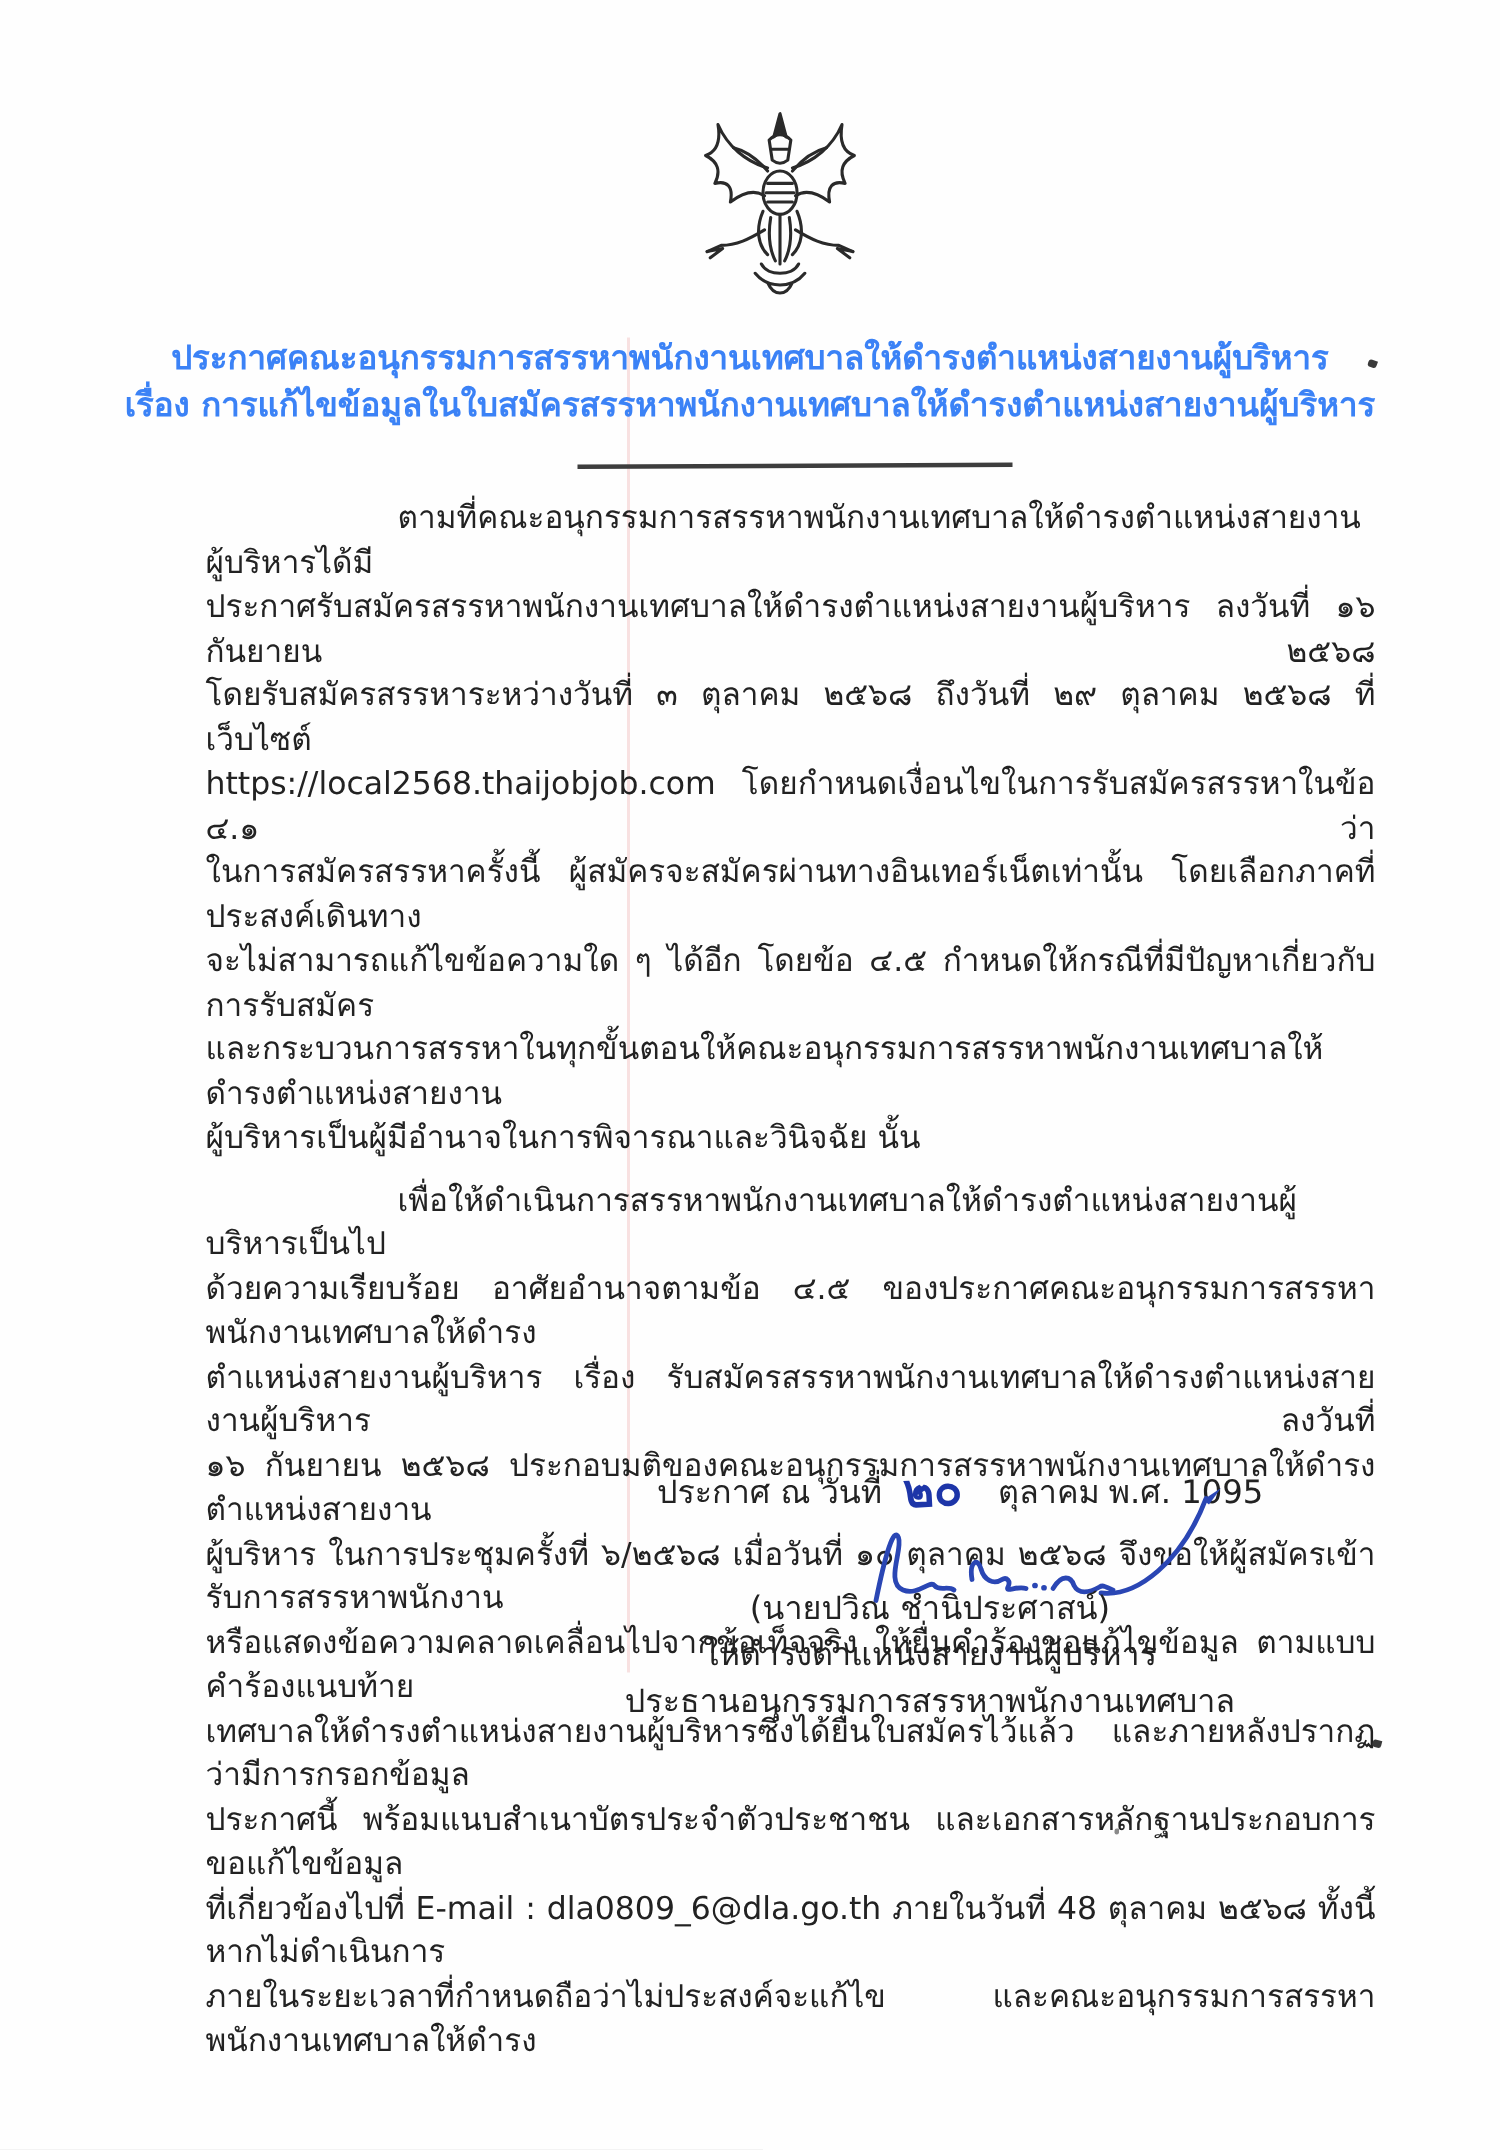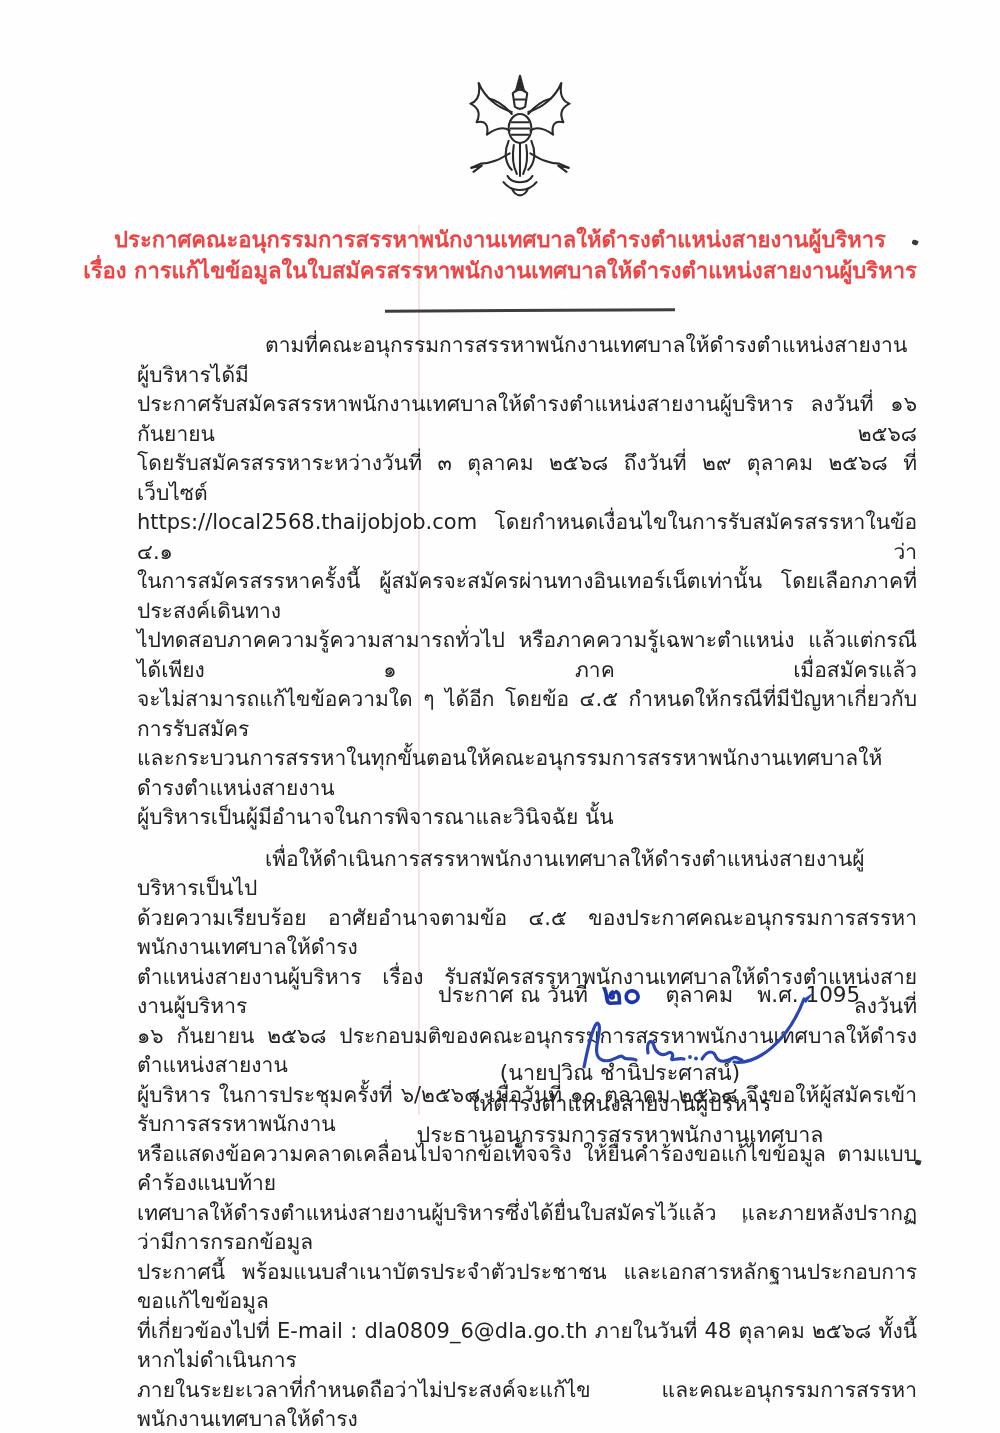--- a/index.html
+++ b/index.html
@@ -11,39 +11,39 @@
     overflow:hidden;
     font-family:"DejaVu Sans","Liberation Sans",sans-serif;
     color:#1f1f1f;
   }
   .scanline{
     position:absolute;left:418px;top:225px;width:2px;height:890px;
     background:rgba(235,150,150,.28);
   }
   .emblem{position:absolute;left:458px;top:72px;width:124px;height:146px;}
   .title-block{position:absolute;left:0;top:224px;width:1000px;text-align:center;}
-  .title-line{font-size:22px;font-weight:bold;line-height:31px;color:#ef4444;}
+  .title-line{font-size:22px;font-weight:bold;line-height:31px;color:#3b82f6;}
   .rule{position:absolute;left:385px;top:309px;width:290px;height:3px;background:#3d3d3d;transform:rotate(-0.25deg);}
   .body-block{position:absolute;left:137px;top:331px;width:780px;}
   .para{margin:0 0 12px 0;}
   .line{
     font-size:21px;line-height:29.5px;
     text-align:justify;text-align-last:justify;
     color:#222;
   }
   .line.indent{text-indent:128px;}
   .line.short{text-align-last:left;}
   .date-row{position:absolute;left:438px;top:966px;white-space:nowrap;font-size:21.5px;color:#222;}
   .date-row .seg{display:inline-block;}
   .date-prefix{margin-right:14px;}
   .date-day{
     display:inline-block;color:#1d35a8;font-weight:bold;font-size:31px;
     transform:rotate(-3deg);position:relative;top:2px;margin-right:24px;
   }
-  .date-month{margin-right:24px;}
+  .date-month{margin-right:6px;}
   .signature{position:absolute;left:576px;top:983px;width:250px;height:102px;}
   .name-block{position:absolute;left:370px;top:1057px;width:500px;text-align:center;}
   .name-line{font-size:21.5px;line-height:31px;color:#222;}
   .speck{position:absolute;background:#3a3a3a;border-radius:2px 0 2px 2px;}
   .speck.s1{left:912px;top:240px;width:6px;height:5px;transform:rotate(20deg);}
   .speck.s2{left:915px;top:1160px;width:6px;height:5px;transform:rotate(15deg);}
   .speck.s3{left:743px;top:1219px;width:3px;height:4px;background:#8a8a8a;}
 </style>
 </head>
 <body>
@@ -79,21 +79,20 @@
   </div>
   <div class="rule"></div>
 
   <div class="body-block">
     <div class="para">
       <div class="line indent">ตามที่คณะอนุกรรมการสรรหาพนักงานเทศบาลให้ดำรงตำแหน่งสายงานผู้บริหารได้มี</div>
       <div class="line">ประกาศรับสมัครสรรหาพนักงานเทศบาลให้ดำรงตำแหน่งสายงานผู้บริหาร ลงวันที่ ๑๖ กันยายน ๒๕๖๘</div>
       <div class="line">โดยรับสมัครสรรหาระหว่างวันที่ ๓ ตุลาคม ๒๕๖๘ ถึงวันที่ ๒๙ ตุลาคม ๒๕๖๘ ที่เว็บไซต์</div>
       <div class="line">https://local2568.thaijobjob.com โดยกำหนดเงื่อนไขในการรับสมัครสรรหาในข้อ ๔.๑ ว่า</div>
       <div class="line">ในการสมัครสรรหาครั้งนี้ ผู้สมัครจะสมัครผ่านทางอินเทอร์เน็ตเท่านั้น โดยเลือกภาคที่ประสงค์เดินทาง</div>
-      <div class="line">ไปทดสอบภาคความรู้ความสามารถทั่วไป หรือภาคความรู้เฉพาะตำแหน่ง แล้วแต่กรณีได้เพียง ๑ ภาค เมื่อสมัครแล้ว</div>
       <div class="line">จะไม่สามารถแก้ไขข้อความใด ๆ ได้อีก โดยข้อ ๔.๕ กำหนดให้กรณีที่มีปัญหาเกี่ยวกับการรับสมัคร</div>
       <div class="line">และกระบวนการสรรหาในทุกขั้นตอนให้คณะอนุกรรมการสรรหาพนักงานเทศบาลให้ดำรงตำแหน่งสายงาน</div>
       <div class="line short">ผู้บริหารเป็นผู้มีอำนาจในการพิจารณาและวินิจฉัย นั้น</div>
     </div>
     <div class="para">
       <div class="line indent">เพื่อให้ดำเนินการสรรหาพนักงานเทศบาลให้ดำรงตำแหน่งสายงานผู้บริหารเป็นไป</div>
       <div class="line">ด้วยความเรียบร้อย อาศัยอำนาจตามข้อ ๔.๕ ของประกาศคณะอนุกรรมการสรรหาพนักงานเทศบาลให้ดำรง</div>
       <div class="line">ตำแหน่งสายงานผู้บริหาร เรื่อง รับสมัครสรรหาพนักงานเทศบาลให้ดำรงตำแหน่งสายงานผู้บริหาร ลงวันที่</div>
       <div class="line">๑๖ กันยายน ๒๕๖๘ ประกอบมติของคณะอนุกรรมการสรรหาพนักงานเทศบาลให้ดำรงตำแหน่งสายงาน</div>
       <div class="line">ผู้บริหาร ในการประชุมครั้งที่ ๖/๒๕๖๘ เมื่อวันที่ ๑๐ ตุลาคม ๒๕๖๘ จึงขอให้ผู้สมัครเข้ารับการสรรหาพนักงาน</div>

